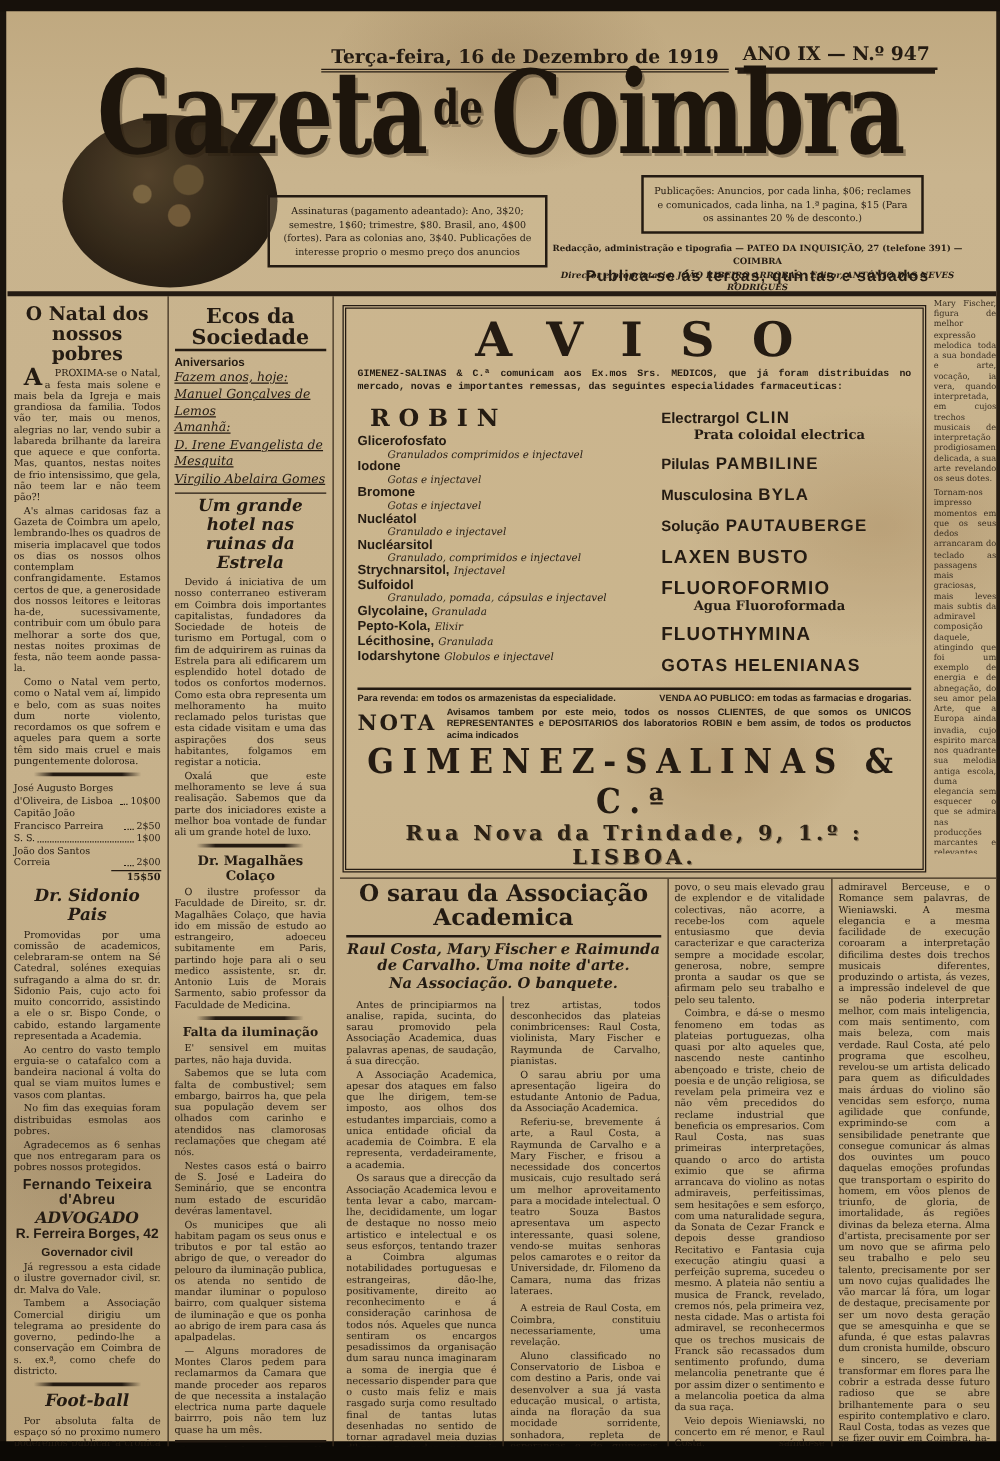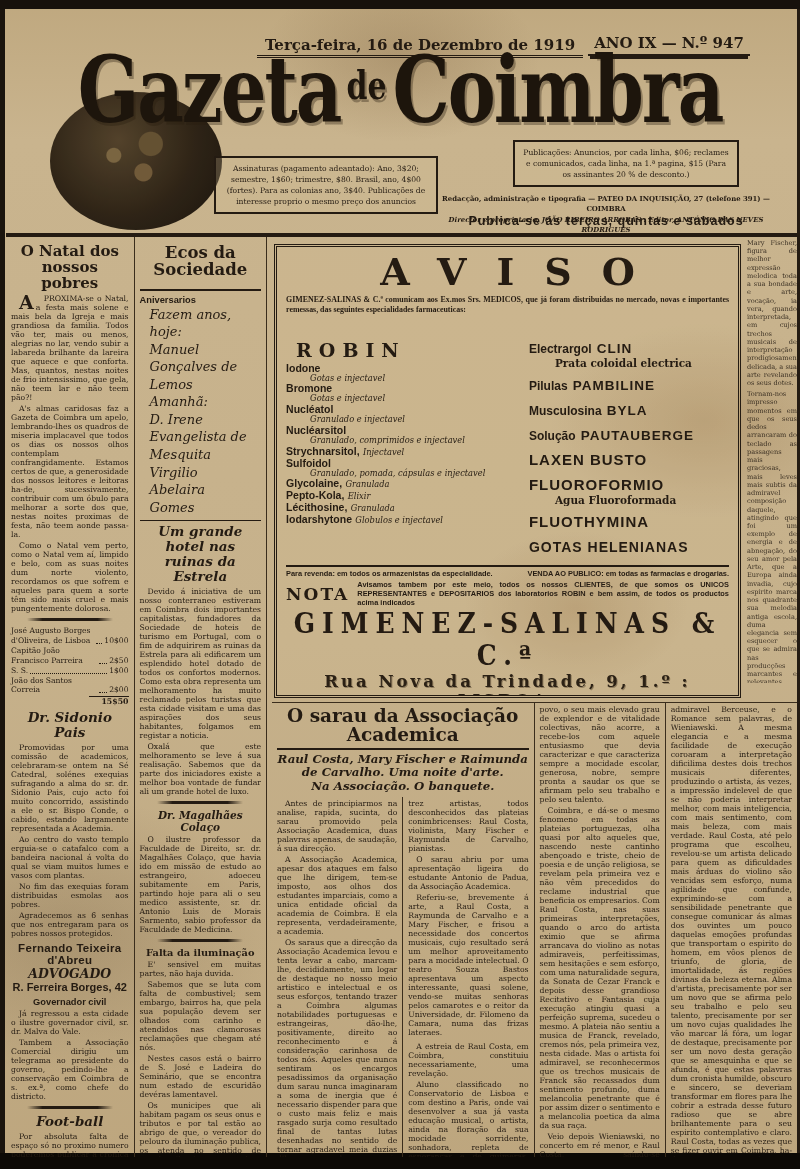--- a/index.html
+++ b/index.html
@@ -53,41 +53,41 @@
   .colMain { position:relative; width:527px; border-right:none; padding-right:0; }
   p.t { margin:0 0 2px; font-size:7.7px; line-height:1.17; text-align:justify; text-indent:8px; }
   p.t.noind { text-indent:0; }
   .dropcap::first-letter { font-size:19px; line-height:.8; font-weight:bold; float:left; padding:1px 2px 0 0; }
   .h-serif { margin:3px 0 3px; text-align:center; font-weight:bold; font-size:15px; line-height:1.05; }
   .h-ital  { margin:4px 0 3px; text-align:center; font-weight:bold; font-style:italic; font-size:13.5px; line-height:1.1; }
   .h-small { margin:4px 0 2px; text-align:center; font-weight:bold; font-size:9.3px;
     font-family:"Liberation Sans", sans-serif; }
   .h-sans  { margin:4px 0 2px; text-align:center; font-weight:bold; font-size:13.5px; letter-spacing:.5px;
     font-family:"Liberation Sans", sans-serif; }
-  .h-rule  { border-bottom:2px solid #241b12; padding-bottom:10px; font-size:16.5px; }
+  .h-rule  { border-bottom:2px solid #241b12; padding-bottom:0; font-size:16.5px; }
   .divider { height:3px; width:86px; margin:5px auto;
     background:linear-gradient(90deg, transparent, #241b12 18%, #241b12 82%, transparent); }
   .adbox { margin:4px 0; text-align:center; }
   .adbox .adname { font-family:"Liberation Sans", sans-serif; font-weight:bold; font-size:11.5px; letter-spacing:.3px; }
   .adbox .adrole { font-style:italic; font-weight:bold; font-size:12.5px;text-align:center; }
   .adbox .adaddr { font-family:"Liberation Sans", sans-serif; font-weight:bold; font-size:11px; }
   .drow { display:flex; font-size:7.6px; line-height:1.3; align-items:flex-end; }
   .dname { max-width:86px; }
   .dfill { flex:1; border-bottom:1px dotted #241b12; margin:0 2px 2px; min-width:6px; }
   .dval { white-space:nowrap; }
   .dtotal { display:flex; justify-content:flex-end; font-size:7.8px; font-weight:bold;
     border-top:1px solid #241b12; width:40px; margin-left:auto; margin-top:1px; }
-  .ecos-list { font-size:13px; line-height:1.35; font-style:italic; margin:1px 10px 2px; }
+  .ecos-list { font-size:10px; line-height:1.35; font-style:italic; margin:1px 0 2px;text-decoration:underline; }
   
   .aviso { margin:3px 56px 4px 2px; border:3px double #241b12; padding:4px 9px 6px;
     background:rgba(214,194,152,.18); height:438px; overflow:hidden; }
   .aviso-title { text-align:center; font-size:38px; font-weight:bold; letter-spacing:30px;
     text-indent:30px; margin:2px 0 4px; line-height:1; }
-  .aviso-intro { font-family:Liberation Serif, serif; font-weight:bold; font-size:7.9px;
-    line-height:1.25; text-align:justify; margin:0 0 23px; }
+  .aviso-intro { font-family:Liberation Mono, monospace; font-weight:bold; font-size:7.9px;
+    line-height:1.25; text-align:justify; margin:0 0 8px; }
   .prods { display:flex; }
   .prods-left { width:54%; }
   .prods-right { width:46%; padding-left:8px; }
   .robin { font-size:19px; font-weight:bold; letter-spacing:7px; margin:1px 0 2px 10px; }
   .prod { font-size:10.5px; line-height:1.05; margin-bottom:1px; }
   .pname { font-family:"Liberation Sans", sans-serif; font-weight:bold; font-size:10.5px; }
   .pdesc { font-style:italic; font-size:8.3px; }
   .prod.blk .pdesc { display:block; padding-left:24px; }
   .rprod { margin-bottom:6px; }
   .rname { font-family:"Liberation Sans", sans-serif; font-weight:bold; font-size:12px; }
@@ -198,21 +198,21 @@
         <div>Fazem anos, hoje:</div>
         <div>Manuel Gonçalves de Lemos</div>
         <div>Amanhã:</div>
         <div>D. Irene Evangelista de Mesquita</div>
         <div>Virgilio Abelaira Gomes</div>
       </div>
       <h2 class="h-ital" style="border-top:1px solid #241b12; padding-top:3px;">Um grande hotel nas ruinas da Estrela</h2>
       <p class="t">Devido á iniciativa de um nosso conterraneo estiveram em Coimbra dois importantes capitalistas, fundadores da Sociedade de hoteis de turismo em Portugal, com o fim de adquirirem as ruinas da Estrela para ali edificarem um esplendido hotel dotado de todos os confortos modernos. Como esta obra representa um melhoramento ha muito reclamado pelos turistas que esta cidade visitam e uma das aspirações dos seus habitantes, folgamos em registar a noticia.</p>
       <p class="t">Oxalá que este melhoramento se leve á sua realisação. Sabemos que da parte dos iniciadores existe a melhor boa vontade de fundar ali um grande hotel de luxo.</p>
       <div class="divider"></div>
-      <h3 class="h-small" style="font-size:10.5px; font-family:'DejaVu Serif',serif;font-style:italic;">Dr. Magalhães Colaço</h3>
+      <h3 class="h-small" style="font-size:10.5px; font-family:'DejaVu Serif',serif;">Dr. Magalhães Colaço</h3>
       <p class="t">O ilustre professor da Faculdade de Direito, sr. dr. Magalhães Colaço, que havia ido em missão de estudo ao estrangeiro, adoeceu subitamente em Paris, partindo hoje para ali o seu medico assistente, sr. dr. Antonio Luis de Morais Sarmento, sabio professor da Faculdade de Medicina.</p>
       <div class="divider"></div>
       <h3 class="h-small" style="font-family:'DejaVu Serif',serif; font-size:9.8px;">Falta da iluminação</h3>
       <p class="t">E' sensivel em muitas partes, não haja duvida.</p>
       <p class="t">Sabemos que se luta com falta de combustivel; sem embargo, bairros ha, que pela sua população devem ser olhados com carinho e atendidos nas clamorosas reclamações que chegam até nós.</p>
       <p class="t">Nestes casos está o bairro de S. José e Ladeira do Seminário, que se encontra num estado de escuridão devéras lamentavel.</p>
       <p class="t">Os municipes que ali habitam pagam os seus onus e tributos e por tal estão ao abrigo de que, o vereador do pelouro da iluminação publica, os atenda no sentido de mandar iluminar o populoso bairro, com qualquer sistema de iluminação e que os ponha ao abrigo de irem para casa ás apalpadelas.</p>
       <p class="t">— Alguns moradores de Montes Claros pedem para reclamarmos da Camara que mande proceder aos reparos de que necessita a instalação electrica numa parte daquele bairrro, pois não tem luz quase ha um mês.</p>
       <h3 class="h-sans" style="font-size:11px; border-top:2px solid #241b12; border-bottom:1px solid #241b12; padding:2px 0;">Consulado do Brazil em Coimbra</h3>
       <p class="t">Os subditos brazileiros residentes em Coimbra ou seu districto, são convidados a matricularem-se neste Consulado, afim de poderem gosar da protecção e direitos de cidadão brazileiro.</p>
@@ -220,20 +220,21 @@
     </div>
 
     <div class="ncol colMain">
 
       <div class="aviso">
         <div class="aviso-title">AVISO</div>
         <div class="aviso-intro">GIMENEZ-SALINAS &amp; C.ª comunicam aos Ex.mos Srs. MEDICOS, que já foram distribuidas no mercado, novas e importantes remessas, das seguintes especialidades farmaceuticas:</div>
         <div class="prods">
           <div class="prods-left">
             <div class="robin">ROBIN</div>
+            <div class="prod blk"><span class="pname">Glicerofosfato</span><span class="pdesc">Granulados comprimidos e injectavel</span></div>
             <div class="prod blk"><span class="pname">Iodone</span><span class="pdesc">Gotas e injectavel</span></div>
             <div class="prod blk"><span class="pname">Bromone</span><span class="pdesc">Gotas e injectavel</span></div>
             <div class="prod blk"><span class="pname">Nucléatol</span><span class="pdesc">Granulado e injectavel</span></div>
             <div class="prod blk"><span class="pname">Nucléarsitol</span><span class="pdesc">Granulado, comprimidos e injectavel</span></div>
             <div class="prod"><span class="pname">Strychnarsitol,</span> <span class="pdesc">Injectavel</span></div>
             <div class="prod blk"><span class="pname">Sulfoidol</span><span class="pdesc">Granulado, pomada, cápsulas e injectavel</span></div>
             <div class="prod"><span class="pname">Glycolaine,</span> <span class="pdesc">Granulada</span></div>
             <div class="prod"><span class="pname">Pepto-Kola,</span> <span class="pdesc">Elixir</span></div>
             <div class="prod"><span class="pname">Lécithosine,</span> <span class="pdesc">Granulada</span></div>
             <div class="prod"><span class="pname">Iodarshytone</span> <span class="pdesc">Globulos e injectavel</span></div>

